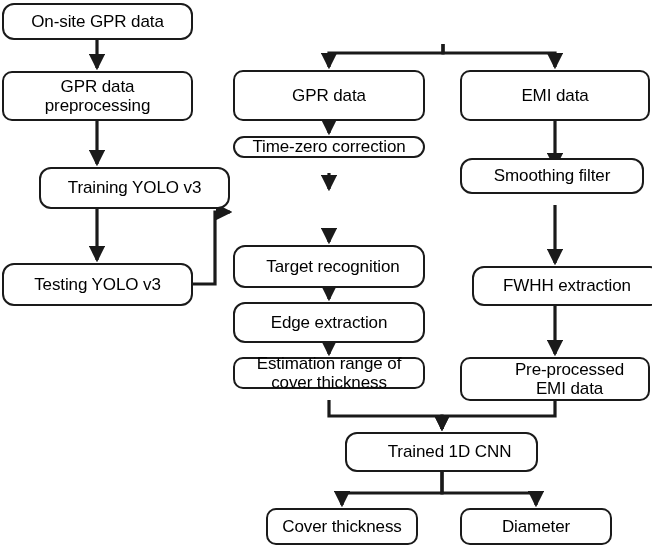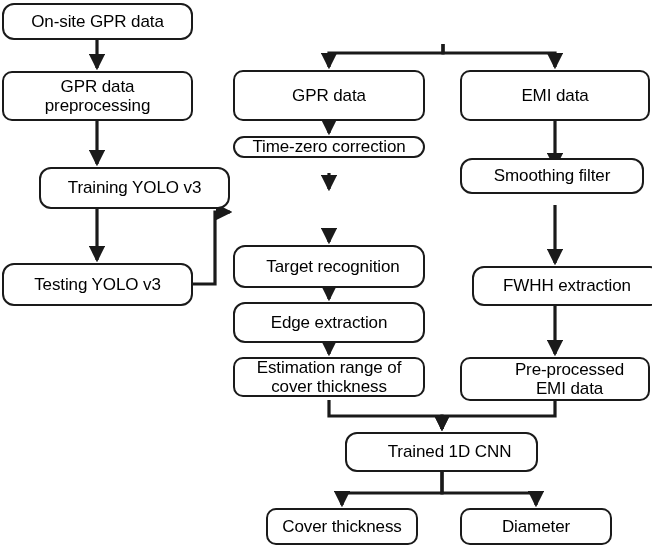--- a/index.html
+++ b/index.html
@@ -94,21 +94,21 @@
 
   <div class="node rounded" style="left:233px; top:70px; width:192px; height:51px;">GPR data</div>
 
   <div class="node sharp" style="left:233px; top:136px; width:192px; height:22px;">Time-zero correction</div>
 
 
   <div class="node sharp" style="left:233px; top:245px; width:192px; height:43px;padding-left:8px;">Target recognition</div>
 
   <div class="node sharp" style="left:233px; top:302px; width:192px; height:41px;">Edge extraction</div>
 
-  <div class="node rounded" style="left:233px; top:357px; width:192px; height:40px;">Estimation range of
+  <div class="node rounded" style="left:233px; top:357px; width:192px; height:32px;">Estimation range of
 cover thickness</div>
 
   <div class="node rounded" style="left:460px; top:70px; width:190px; height:51px;">EMI data</div>
 
   <div class="node sharp" style="left:460px; top:158px; width:184px; height:36px;">Smoothing filter</div>
 
   <div class="node sharp" style="left:472px; top:266px; width:190px; height:40px;">FWHH extraction</div>
 
   <div class="node rounded" style="left:460px; top:357px; width:190px; height:44px;padding-left:29px;">Pre-processed
 EMI data</div>

